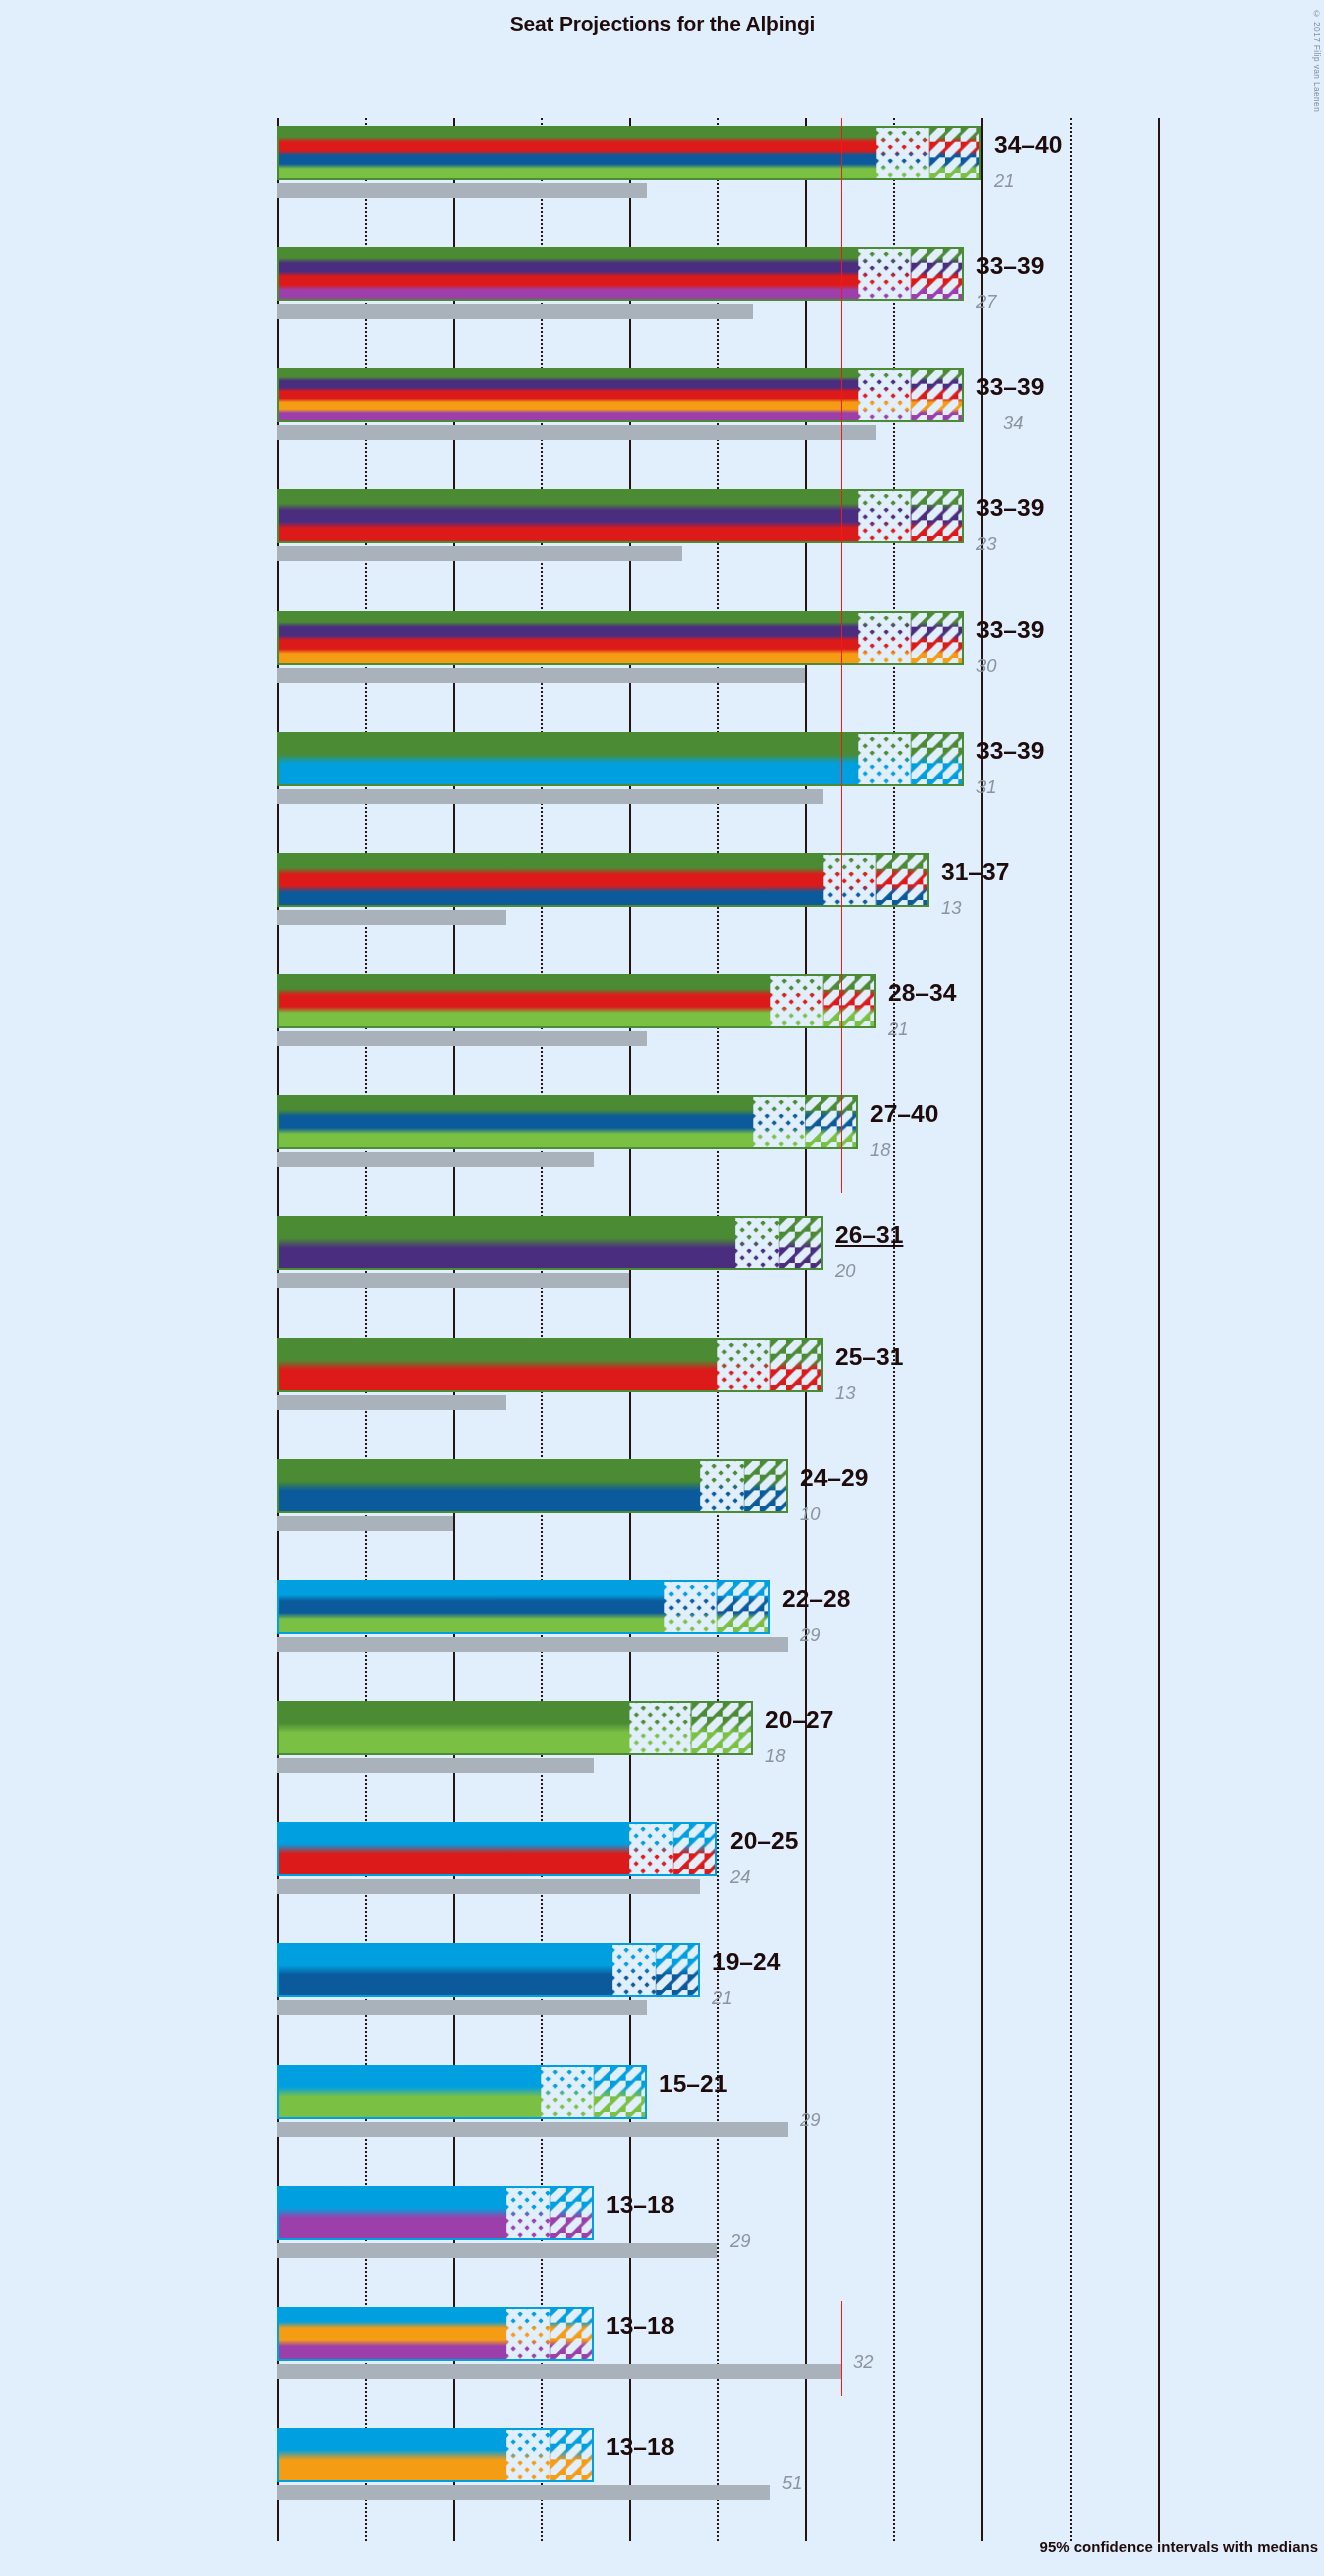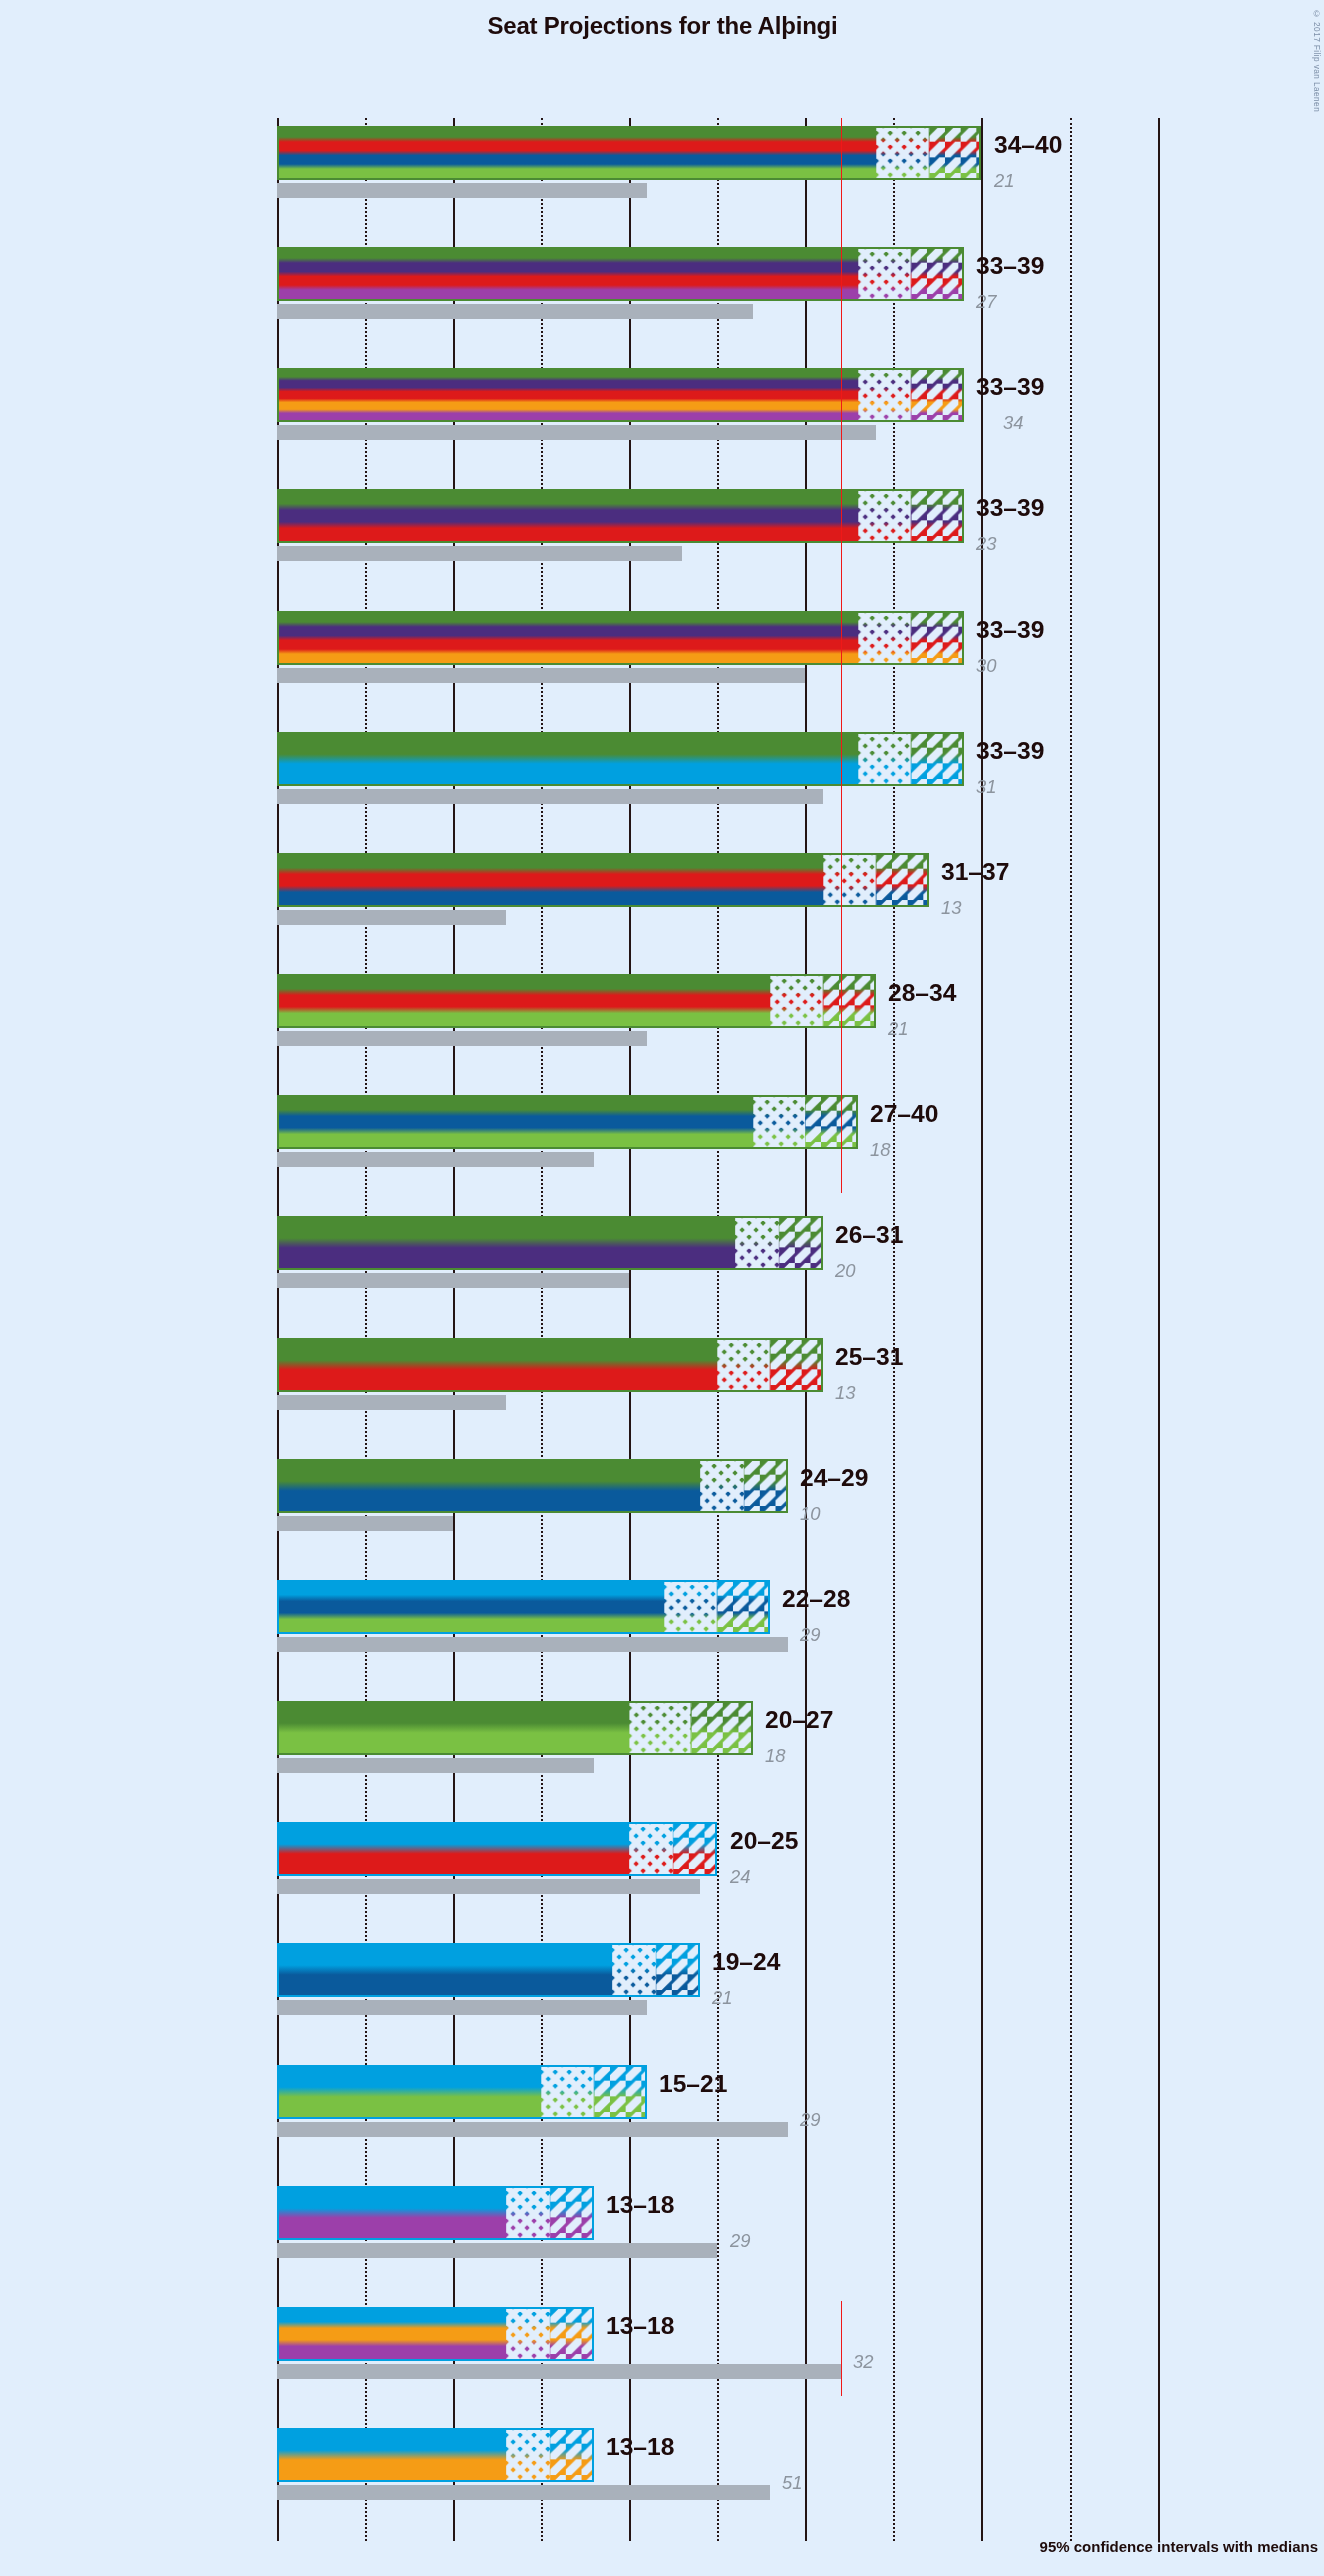--- a/index.html
+++ b/index.html
@@ -10,21 +10,21 @@
     background:#e1eefc;
     font-family:"Liberation Sans", sans-serif;
     position:relative;
     overflow:hidden;
   }
   #chart-root { position:absolute; inset:0; }
 
   .title {
     position:absolute; left:0; right:0; top:12.3px;
     text-align:center;
-    font-size:24px; font-weight:bold; color:#1e0b0b;
+    font-size:21px; font-weight:bold; color:#1e0b0b;
     letter-spacing:-0.2px;
   }
   .subtitle {
     position:absolute; left:0; right:0; top:67px;
     text-align:center;
     font-size:18.4px; font-weight:bold; color:#1e0b0b;
   }
   .copyright {
     position:absolute; right:3.5px; top:8.8px;
     font-size:8.3px; color:#7d8fa8;
@@ -421,21 +421,21 @@
                   <pattern id="dh9" patternUnits="userSpaceOnUse" width="18" height="18">
                     <path d="M22,-4 L-4,22" stroke="#e1eefc" stroke-width="9" fill="none"></path>
                   </pattern>
                 </defs>
                 <rect width="100%" height="100%" fill="url(#dh9)"></rect>
               </svg>
             </div>
             <div class="border" style="border-color: rgb(75, 139, 51);"></div>
           </div>
           <div class="grey-bar" style="width: 352px; height: 15px; top: 65px; background: rgb(169, 177, 187);"></div>
-          <div class="range-label" style="left: 558px; top: 13px;">26–31</div>
+          <div class="range-label" style="left: 558px; top: 13px; text-decoration: underline;">26–31</div>
           <div class="median-label" style="left: 558px; top: 52px;">20</div>
         </div>
         <div class="row" style="top: 1212px; height: 121px;">
           <div class="row-label" style="top: 20px;">V – S</div>
           <div class="bar" style="width: 546px; height: 54px; top: 8px;">
             <div class="seg-lo" style="width: 440px; background: linear-gradient(rgb(75, 139, 51) 9%, rgb(75, 139, 51) 41%, rgb(221, 26, 26) 59%, rgb(221, 26, 26) 91%);"></div>
             <div class="seg-cross" style="left: 440px; width: 53px; background: linear-gradient(rgb(75, 139, 51) 9%, rgb(75, 139, 51) 41%, rgb(221, 26, 26) 59%, rgb(221, 26, 26) 91%);">
               <svg width="53" height="54" class="hatchmask" viewBox="0 0 60.1719 62">
                 <defs>
                   <pattern id="xh10" patternUnits="userSpaceOnUse" width="16" height="16">

